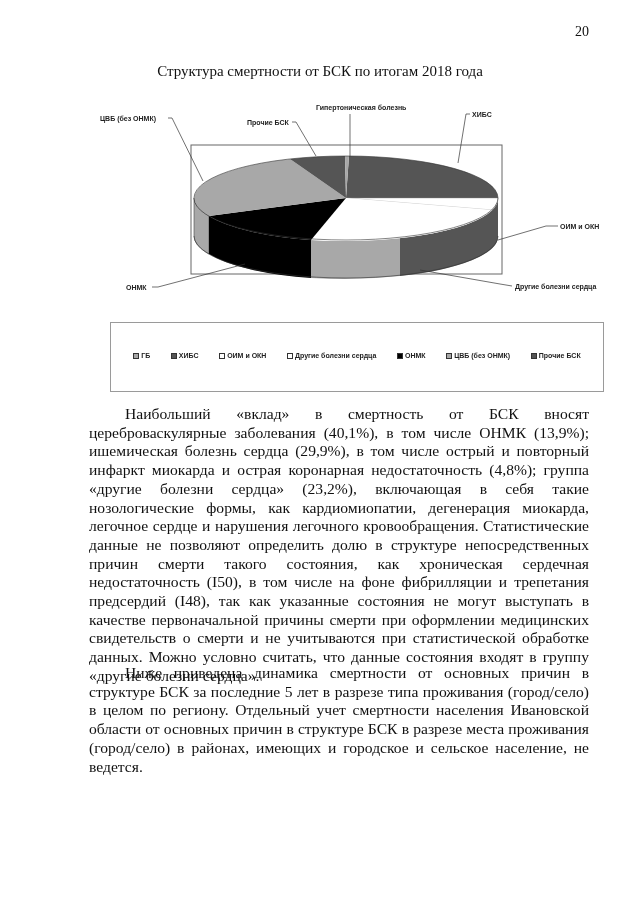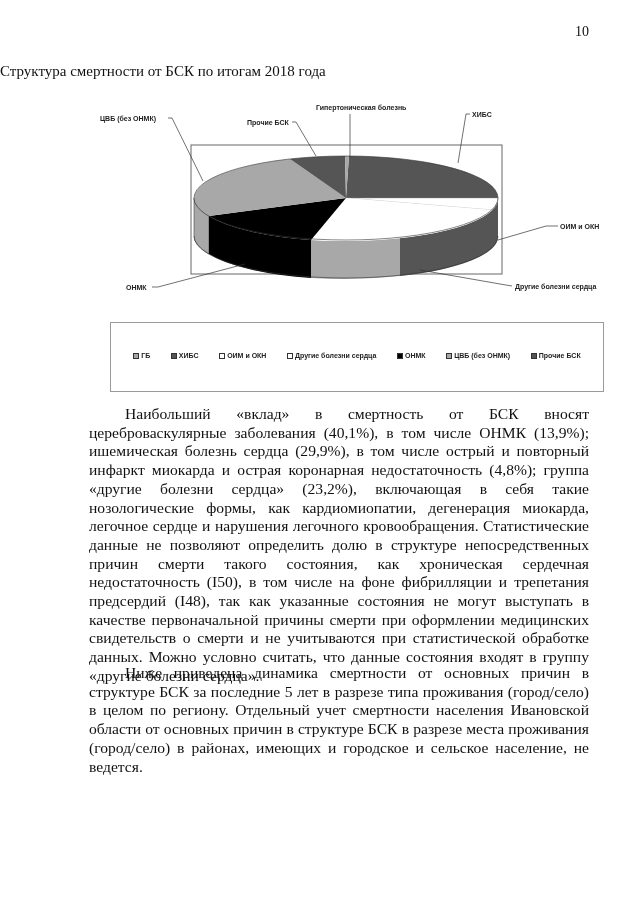--- a/index.html
+++ b/index.html
@@ -1,38 +1,38 @@
 <!DOCTYPE html>
 <html><head>
 <meta charset="utf-8">
 <style>
   html, body { margin: 0; padding: 0; background: #ffffff; }
   body { width: 640px; height: 905px; position: relative; overflow: hidden;
          font-family: "Liberation Serif", serif; color: #111; }
   .page-number { position: absolute; left: 575px; top: 24px; font-size: 14px; }
-  .chart-title { position: absolute; left: 0; width: 640px; top: 63px; text-align: left; font-size: 15px; }
+  .chart-title { position: absolute; left: 0; width: 640px; top: 63px; text-align: center; font-size: 15px; }
   .chart-svg { position: absolute; left: 0; top: 0; }
   .lbl { font-family: "Liberation Sans", sans-serif; font-size: 7px; font-weight: bold; fill: #222; }
   .legend-box { position: absolute; left: 110px; top: 322px; width: 494px; height: 70px;
                 border: 1px solid #9a9a9a; box-sizing: border-box; }
   .legend-row { position: absolute; left: 0; right: 0; top: 29px; display: flex;
                 justify-content: space-around; padding: 0 12px;
                 font-family: "Liberation Sans", sans-serif; font-size: 7px; font-weight: bold; color: #222; }
   .legend-item { display: flex; align-items: center; gap: 2px; white-space: nowrap; }
   .sw { width: 6px; height: 6px; border: 1px solid #333; box-sizing: border-box; display: inline-block; }
   .body-text { position: absolute; left: 89px; width: 500px; font-size: 15.6px; line-height: 18.7px;
                text-align: justify; }
   .p1 { top: 405px; }
   .p2 { top: 664px; }
   .body-text p { margin: 0; text-indent: 36px; }
 </style>
 </head>
 <body>
 
-<div class="page-number">10</div>
+<div class="page-number">20</div>
 <div class="chart-title">Структура смертности от БСК по итогам 2018 года</div>
 
 <svg class="chart-svg" width="640" height="320" viewBox="0 0 640 320" xmlns="http://www.w3.org/2000/svg">
 
   <rect x="191" y="145" width="311" height="129" fill="none" stroke="#666" stroke-width="1"></rect>
 
   <path d="M194,198 L194,236 A152,42 0 0 0 209,254 L209,216 A152,42 0 0 1 194,198 Z" fill="#a8a8a8" stroke="#444" stroke-width="0.6"></path>
 
   <path d="M209,216 L209,254 A152,42 0 0 0 311,278 L311,240 A152,42 0 0 1 209,216 Z" fill="#000"></path>
 

